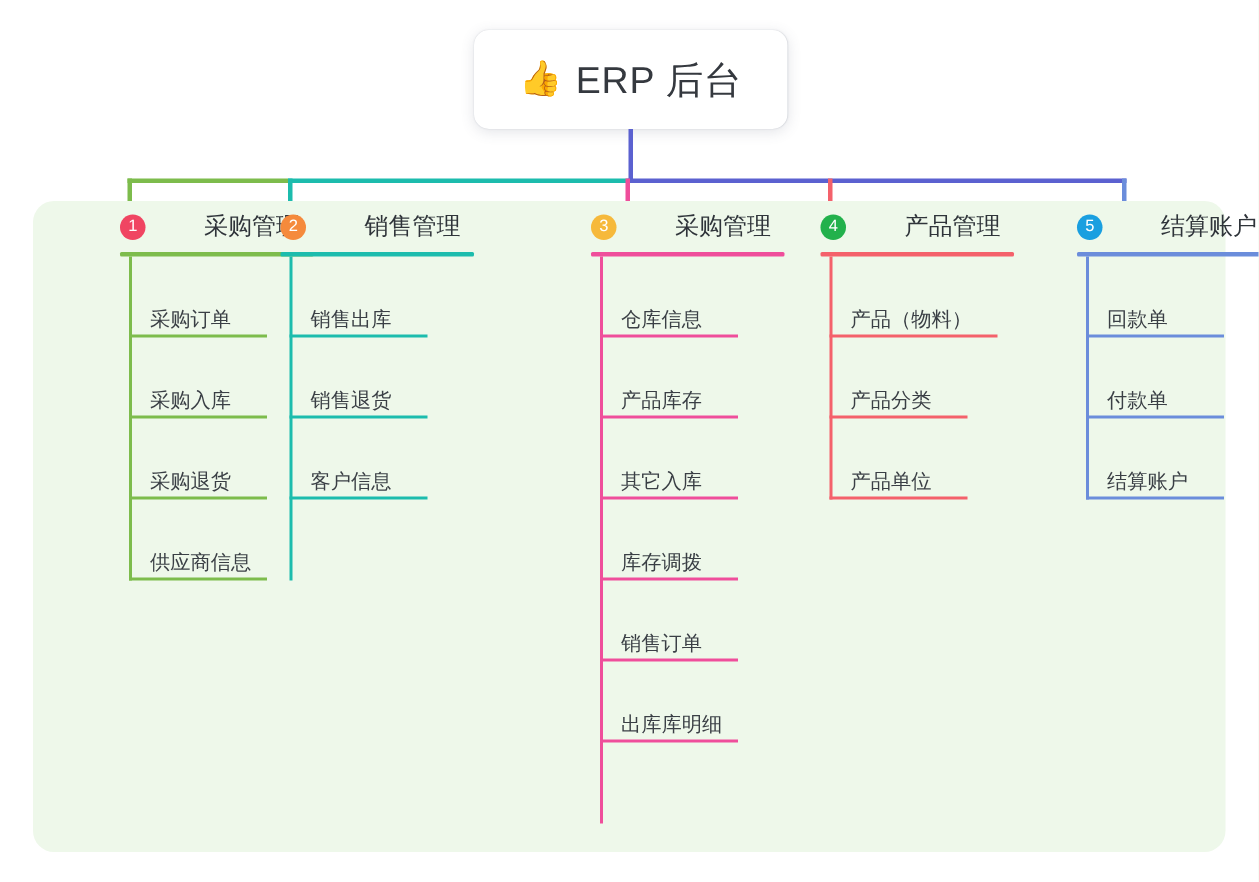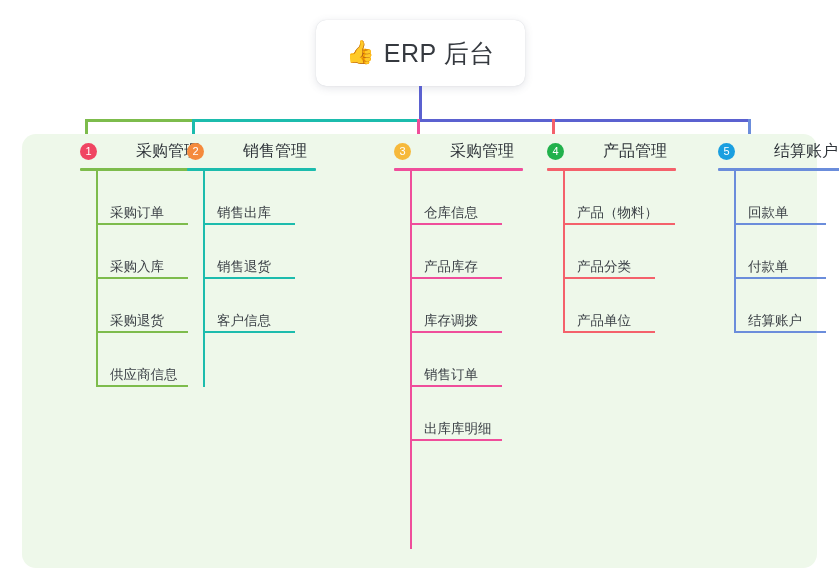--- a/index.html
+++ b/index.html
@@ -95,21 +95,21 @@
   }
   .head-rule {
     height: 3px;
     width: 129px;
     margin-left: 16px;
     border-radius: 1px;
   }
 
   .items {
     position: relative;
-    margin-left: 32px;
+    margin-left: 22px;
     padding-top: 0;
   }
   .spine {
     position: absolute;
     left: 0;
     top: 0;
     width: 2px;
   }
   .leaf {
     position: relative;
@@ -218,20 +218,24 @@
       <div class="spine" style="background: rgb(239, 78, 155); height: 378px;"></div>
       <div class="leaf">
         <span class="leaf-label">仓库信息</span>
         <span class="leaf-rule" style="background: rgb(239, 78, 155);"></span>
       </div>
       <div class="leaf">
         <span class="leaf-label">产品库存</span>
         <span class="leaf-rule" style="background: rgb(239, 78, 155);"></span>
       </div>
       <div class="leaf">
+        <span class="leaf-label">其它入库</span>
+        <span class="leaf-rule" style="background: rgb(239, 78, 155);"></span>
+      </div>
+      <div class="leaf">
         <span class="leaf-label">库存调拨</span>
         <span class="leaf-rule" style="background: rgb(239, 78, 155);"></span>
       </div>
       <div class="leaf">
         <span class="leaf-label">销售订单</span>
         <span class="leaf-rule" style="background: rgb(239, 78, 155);"></span>
       </div>
       <div class="leaf">
         <span class="leaf-label">出库库明细</span>
         <span class="leaf-rule" style="background: rgb(239, 78, 155);"></span>

